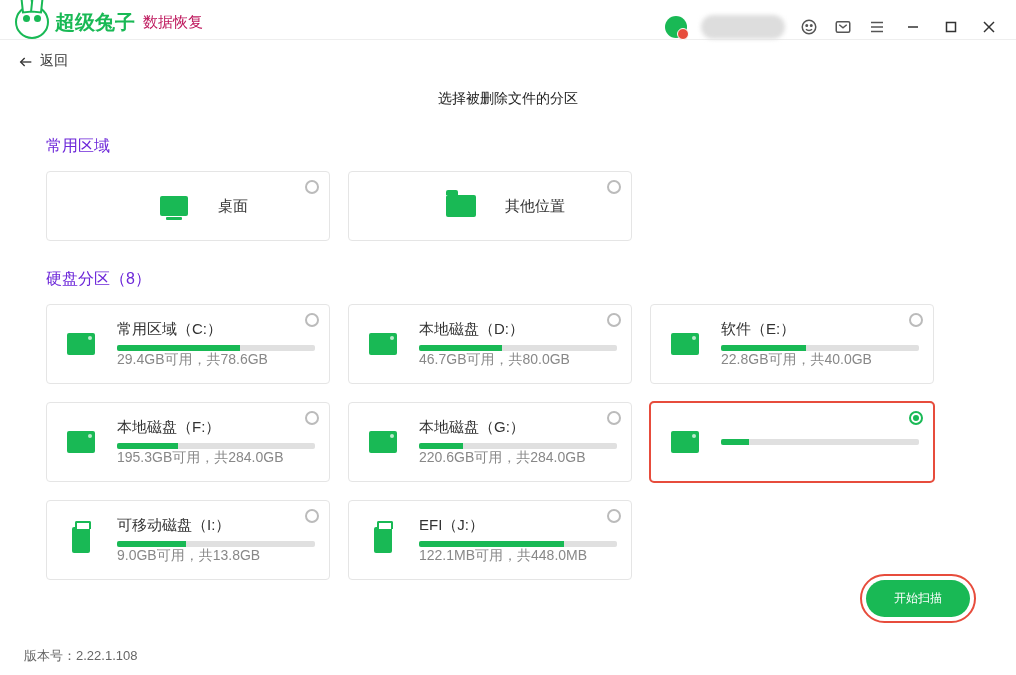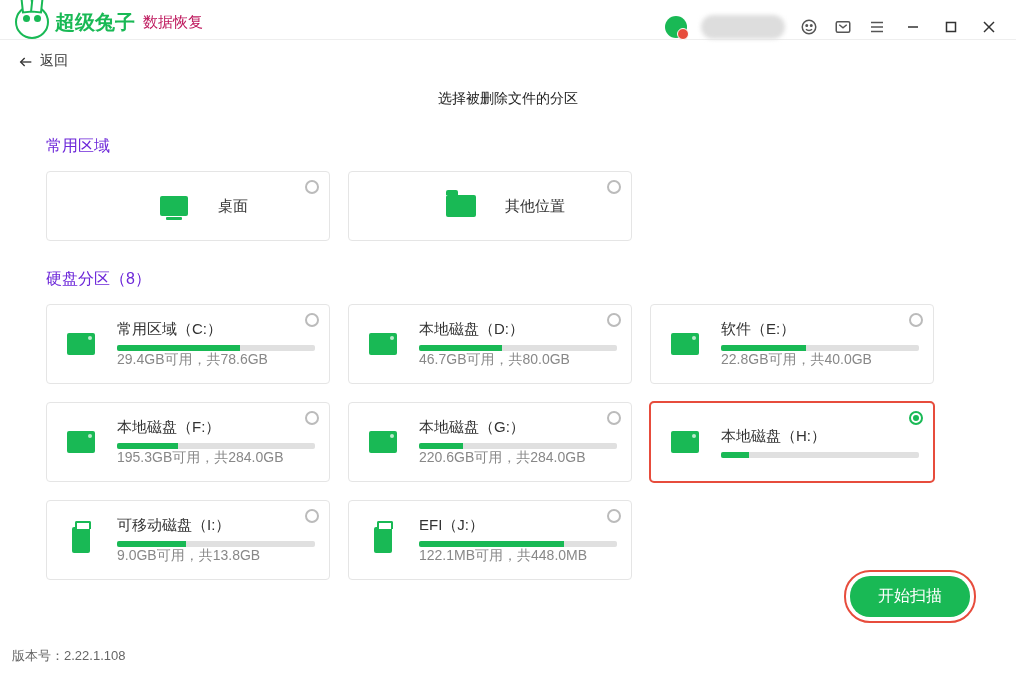--- a/index.html
+++ b/index.html
@@ -58,24 +58,24 @@
   .monitor::after { content: ""; position: absolute; left: 50%; transform: translateX(-50%); top: 21px; width: 16px; height: 3px; background: #19b955; border-radius: 1px; }
   .folder { width: 30px; height: 22px; background: #19b955; border-radius: 2px; position: relative; }
   .folder::before { content: ""; position: absolute; top: -5px; left: 0; width: 12px; height: 5px; background: #19b955; border-radius: 2px 2px 0 0; }
   .disk { width: 28px; height: 22px; background: #19b955; border-radius: 2px; position: relative; }
   .disk::after { content: ""; position: absolute; right: 3px; top: 3px; width: 4px; height: 4px; background: rgba(255,255,255,.7); border-radius: 50%; }
   .usb { width: 18px; height: 26px; background: #19b955; border-radius: 2px; position: relative; }
   .usb::before { content: ""; position: absolute; top: -6px; left: 3px; width: 12px; height: 6px; background: #fff; border: 2px solid #19b955; border-bottom: none; border-radius: 2px 2px 0 0; }
 
   
   .scan-wrap { position: absolute; right: 46px; bottom: 58px; }
-  .scan-btn { background: #19b955; color: #fff; border: none; border-radius: 20px; padding: 10px 28px; font-size: 16px; cursor: pointer; outline: 2px solid #e74c3c; outline-offset: 4px; }
-
-  
-  .footer { position: absolute; bottom: 10px; left: 12px; font-size: 13px; color: #666; }
+  .scan-btn { background: #19b955; color: #fff; border: none; border-radius: 20px; padding: 10px 28px; font-size: 12px; cursor: pointer; outline: 2px solid #e74c3c; outline-offset: 4px; }
+
+  
+  .footer { position: absolute; bottom: 10px; left: 24px; font-size: 13px; color: #666; }
 </style>
 </head>
 <body>
 
 <div class="header">
   <div class="logo-group">
     <div class="bunny">
       <div class="bunny-face">
           <div class="bunny-eye"></div>
           <div class="bunny-eye"></div>
@@ -223,21 +223,20 @@
           </div>
           <div class="info">220.6GB可用，共284.0GB</div>
         </div>
       </div>
       <div class="card drive-card selected">
         <div class="radio"></div>
         <div class="icon-wrap">
           <div class="disk"></div>
         </div>
         <div class="text-area">
-          <div class="label">本地磁盘（H:）</div>
           <div class="bar">
             <div class="bar-fill" style="width: 14%;"></div>
           </div>
         </div>
       </div>
       <div class="card drive-card">
         <div class="radio"></div>
         <div class="icon-wrap">
           <div class="usb"></div>
         </div>

